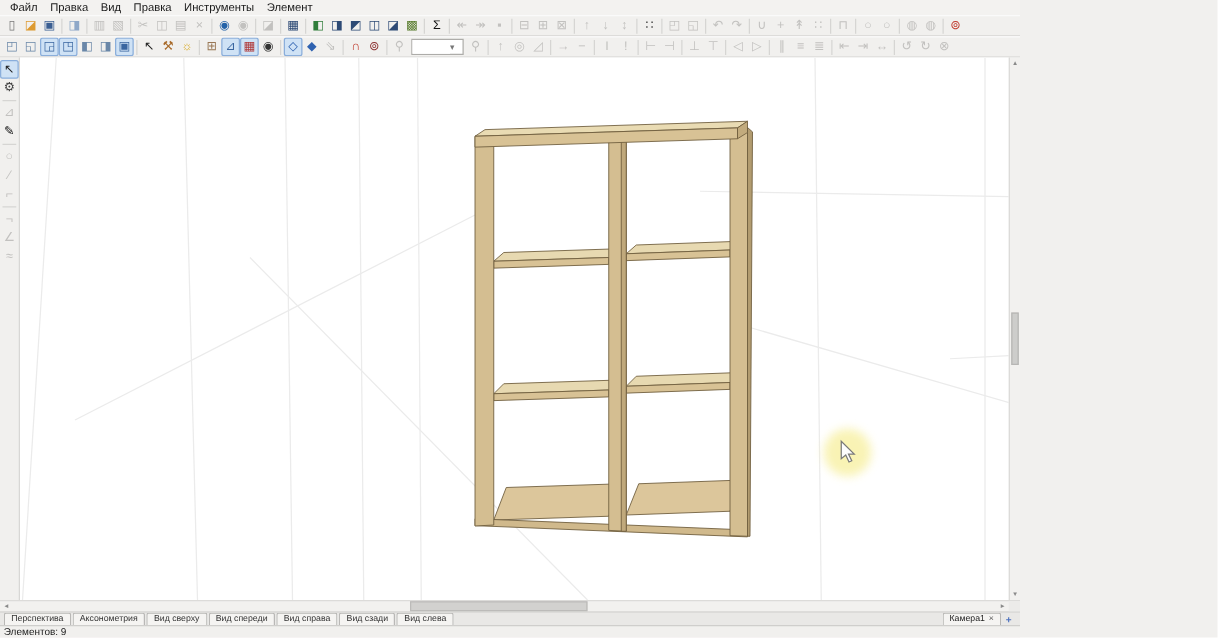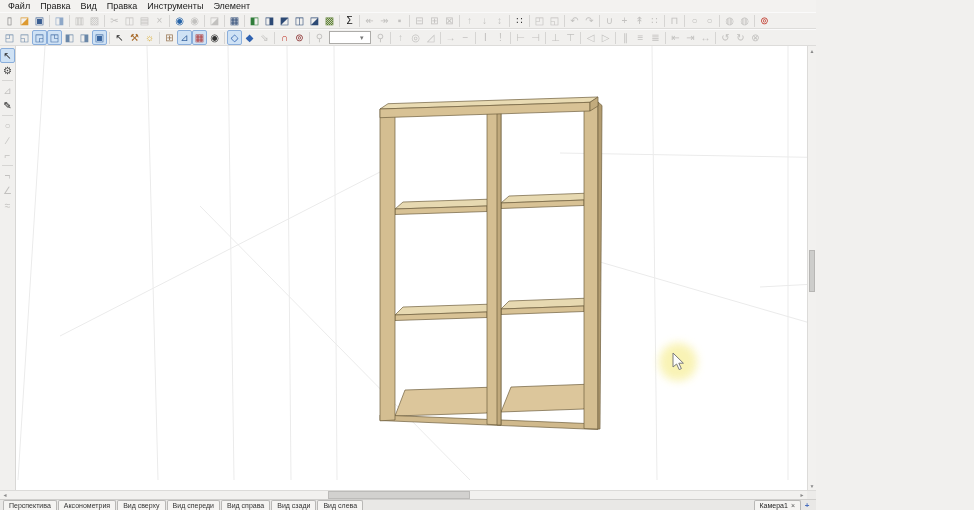--- a/index.html
+++ b/index.html
@@ -490,14 +490,17 @@
 
   <div class="tabsrow">
     <span id="tabs-holder" style="display:contents"><span class="vtab">Перспектива</span><span class="vtab">Аксонометрия</span><span class="vtab">Вид сверху</span><span class="vtab">Вид спереди</span><span class="vtab">Вид справа</span><span class="vtab">Вид сзади</span><span class="vtab">Вид слева</span></span>
     <span class="cameratab">
       <span>Камера1</span>
       <span class="close">×</span>
     </span>
     <span class="addview">+</span>
   </div>
 
+  <div class="statusbar">
+    <span>Элементов: 9</span>
+  </div>
 
 </div>
 
 </body></html>

